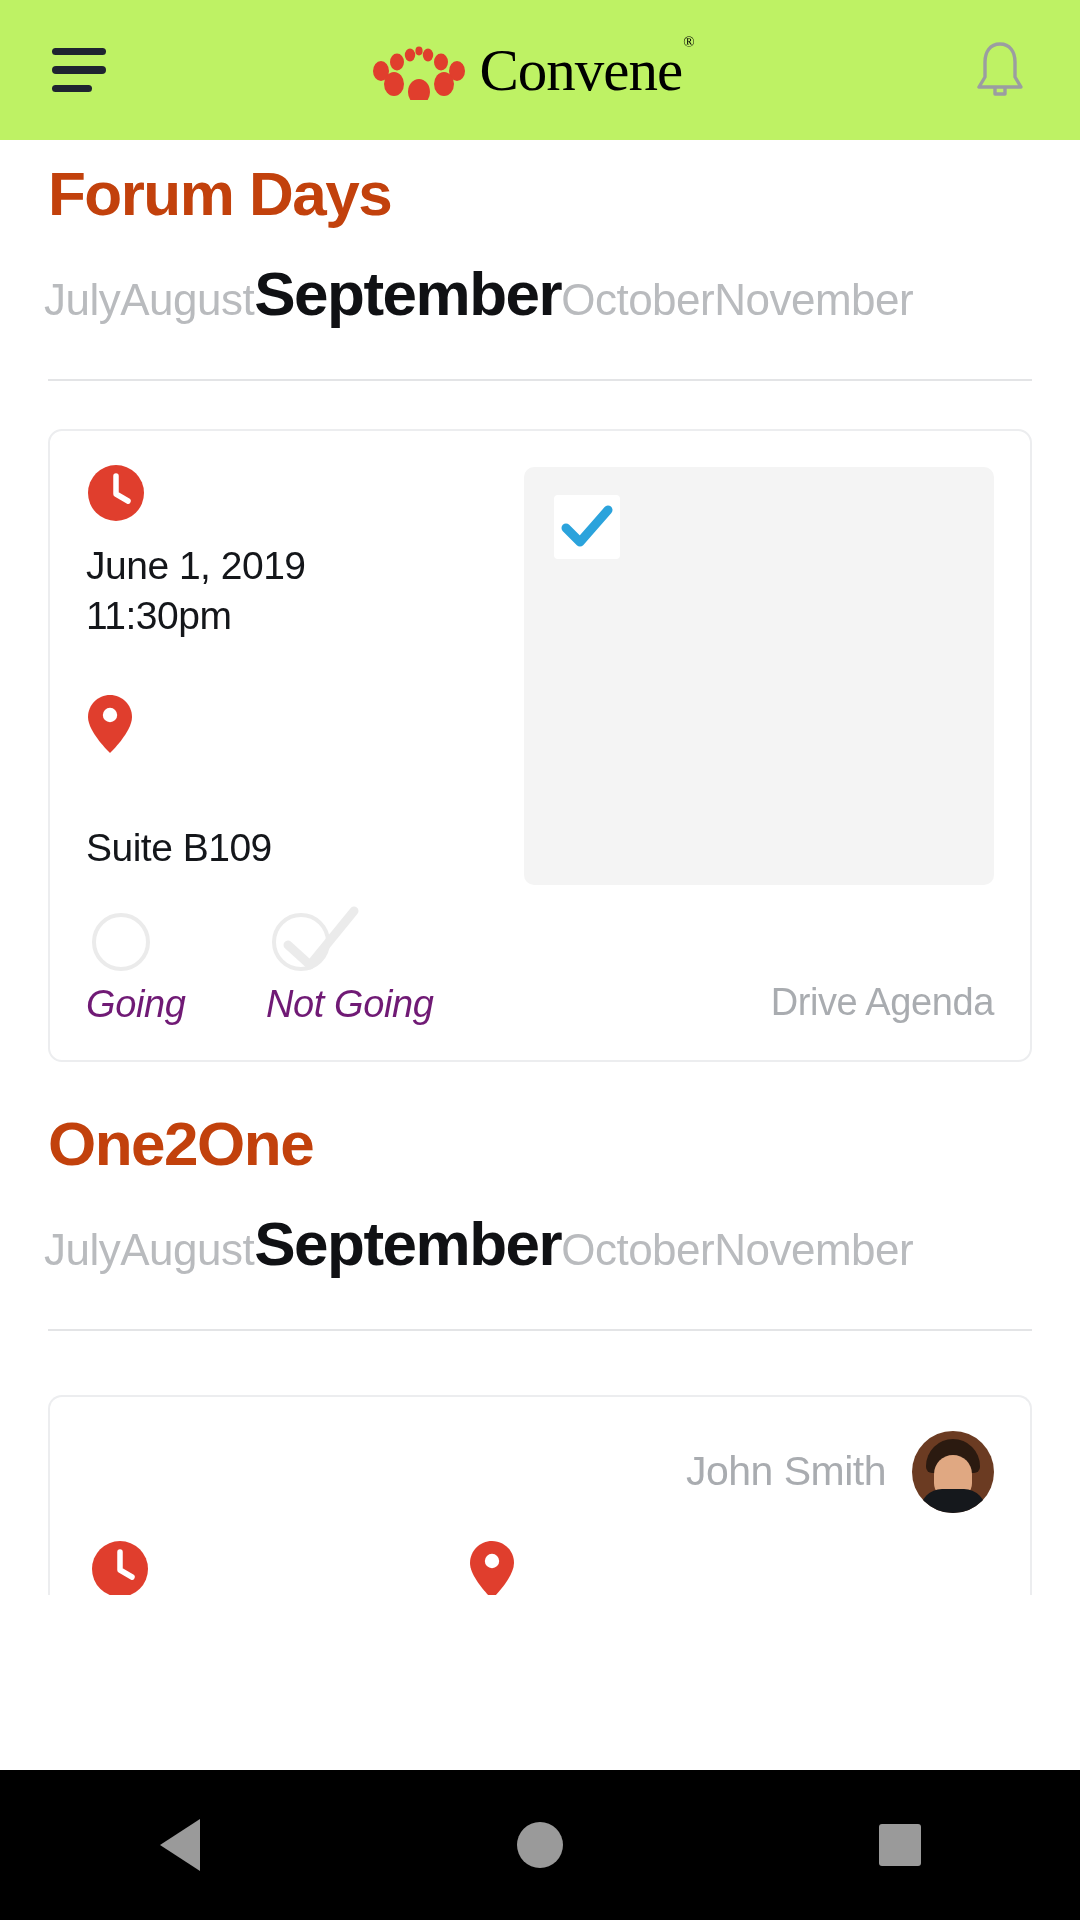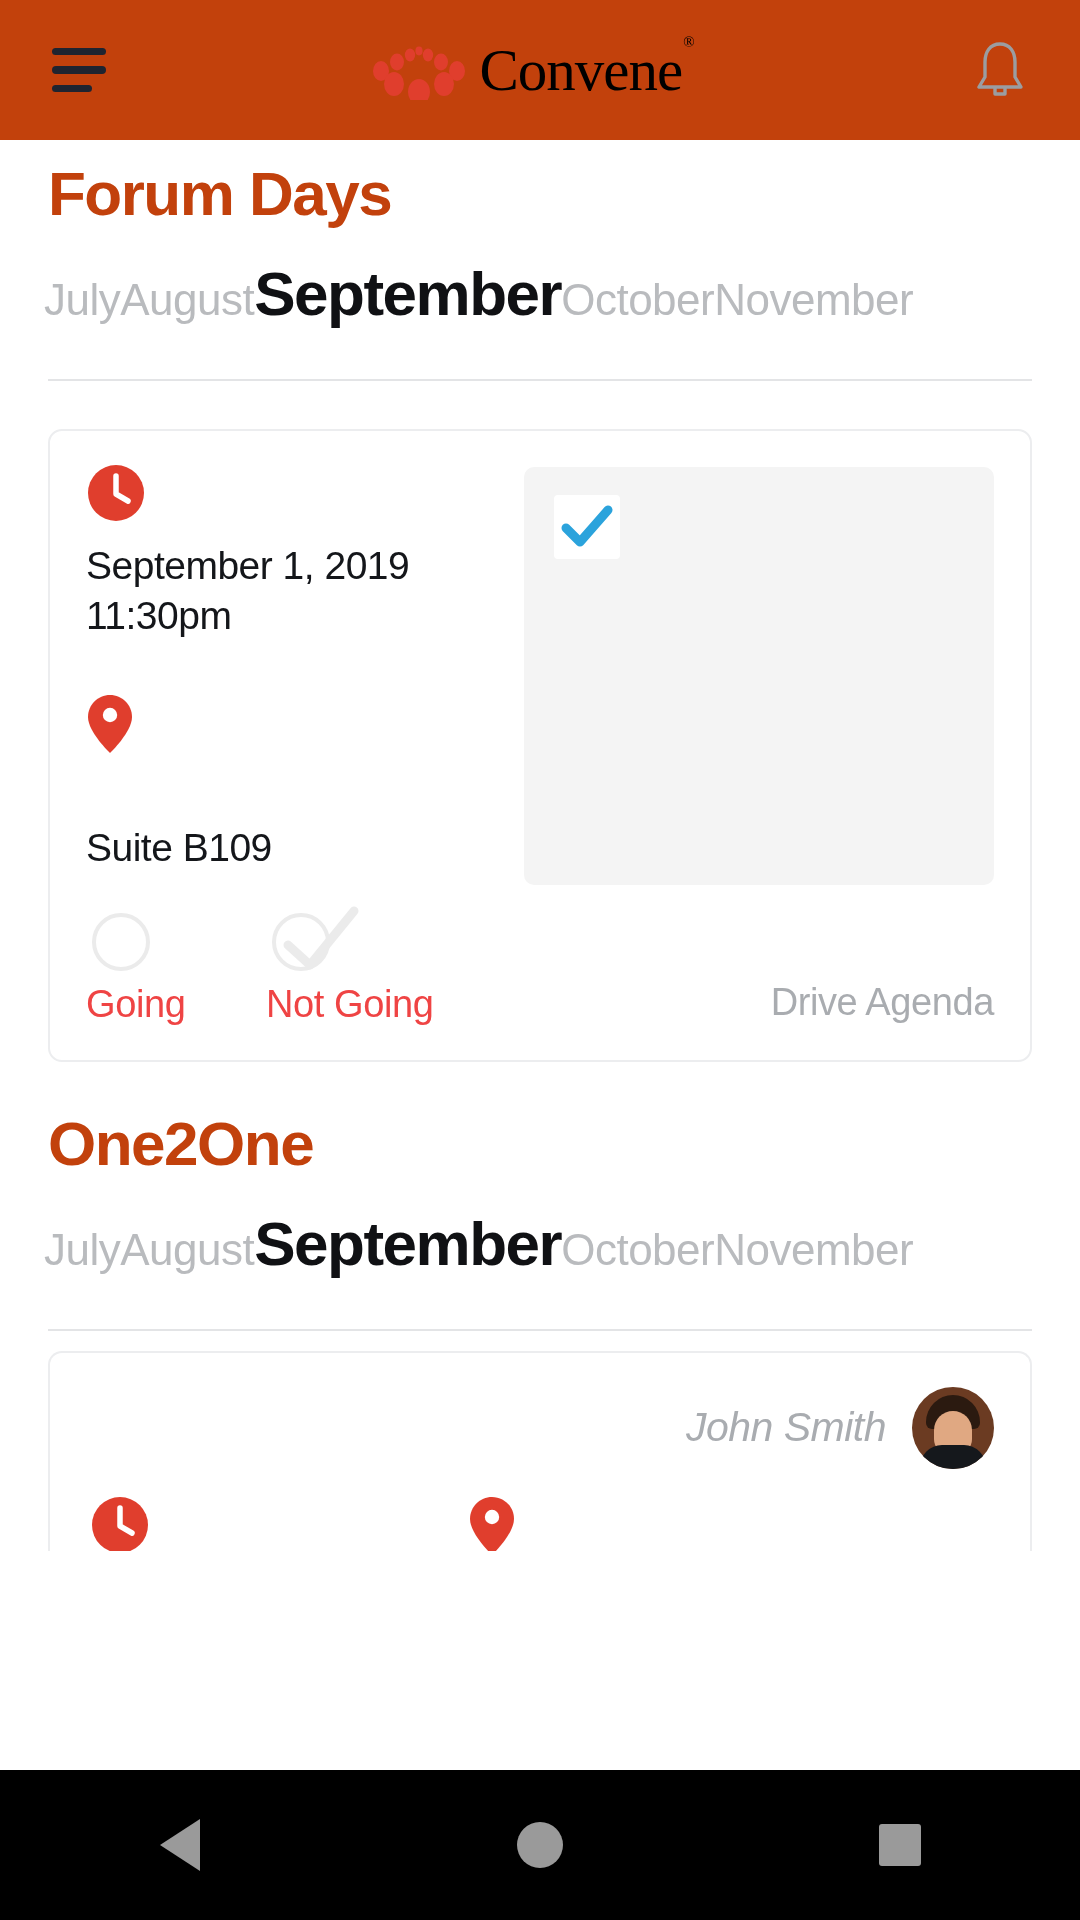--- a/index.html
+++ b/index.html
@@ -11,21 +11,21 @@
     position:relative;
   }
 
   
   .header {
     height:140px;
     display:flex;
     align-items:center;
     justify-content:space-between;
     padding:0 52px 0 52px;
-    background:#c2410c;
+    background:#bef264;
   }
   .hamburger {
     width:54px; height:44px;
     display:flex; flex-direction:column; justify-content:center; gap:11px;
     cursor:pointer;
   }
   .hamburger span { display:block; height:9px; border-radius:4px; background:#1F2430; }
   .hamburger span:nth-child(1){ width:54px; }
   .hamburger span:nth-child(2){ width:54px; }
   .hamburger span:nth-child(3){ width:40px; }
@@ -160,45 +160,45 @@
   .rsvp-circle {
     width:58px; height:58px;
     border-radius:50%;
     border:4px solid #EBEBEB;
     position:relative;
     margin-left:6px;
   }
   .rsvp-check { position:absolute; left:2px; top:-14px; }
   .rsvp-label {
     font-size:38px;
-    color:#ef4444;
+    color:#701a75;
     margin-top:12px;
     letter-spacing:-0.4px;
+    font-style:italic;
   }
   .view-agenda {
     margin-left:auto;
     font-size:38px;
     color:#A9ACB0;
     letter-spacing:-0.4px;
     align-self:flex-end;
     padding-bottom:2px;
     cursor:pointer;
   }
 
   
   .o2o-card {
-    margin:20px 48px 0 48px;
+    margin:64px 48px 0 48px;
     border:2px solid #ECEDEF;
     border-bottom:none;
     border-radius:14px 14px 0 0;
     background:#FFFFFF;
     padding:34px 36px 0 36px;
     height:200px;
     overflow:hidden;
-    font-style:italic;
   }
   .o2o-person {
     display:flex;
     align-items:center;
     justify-content:flex-end;
     gap:26px;
   }
   .o2o-name {
     font-size:41px;
     color:#A9ACB0;
@@ -287,21 +287,21 @@
 <div class="card">
   <div class="card-body">
 
     <div class="card-left">
 
       <div class="info-block">
         <svg class="icon-clock" width="60" height="60" viewBox="0 0 60 60">
           <circle cx="30" cy="30" r="28" fill="#E03E2D"></circle>
           <path d="M30 13 L30 31 L42 38" fill="none" stroke="#FFFFFF" stroke-width="5.5" stroke-linecap="round" stroke-linejoin="round"></path>
         </svg>
-        <div class="info-text"><span>September 1, 2019</span><br><span>11:30pm</span></div>
+        <div class="info-text"><span>June 1, 2019</span><br><span>11:30pm</span></div>
       </div>
 
       <div class="info-block" style="margin-top:52px;">
         <svg class="icon-pin" width="48" height="62" viewBox="0 0 48 62">
           <path d="M24 2 C11.8 2 2 11.8 2 24 C2 39 24 60 24 60 C24 60 46 39 46 24 C46 11.8 36.2 2 24 2 Z" fill="#E03E2D"></path>
           <circle cx="24" cy="22" r="7.2" fill="#FFFFFF"></circle>
         </svg>
         <div class="info-text"><br><span>Suite B109</span></div>
       </div>
 

